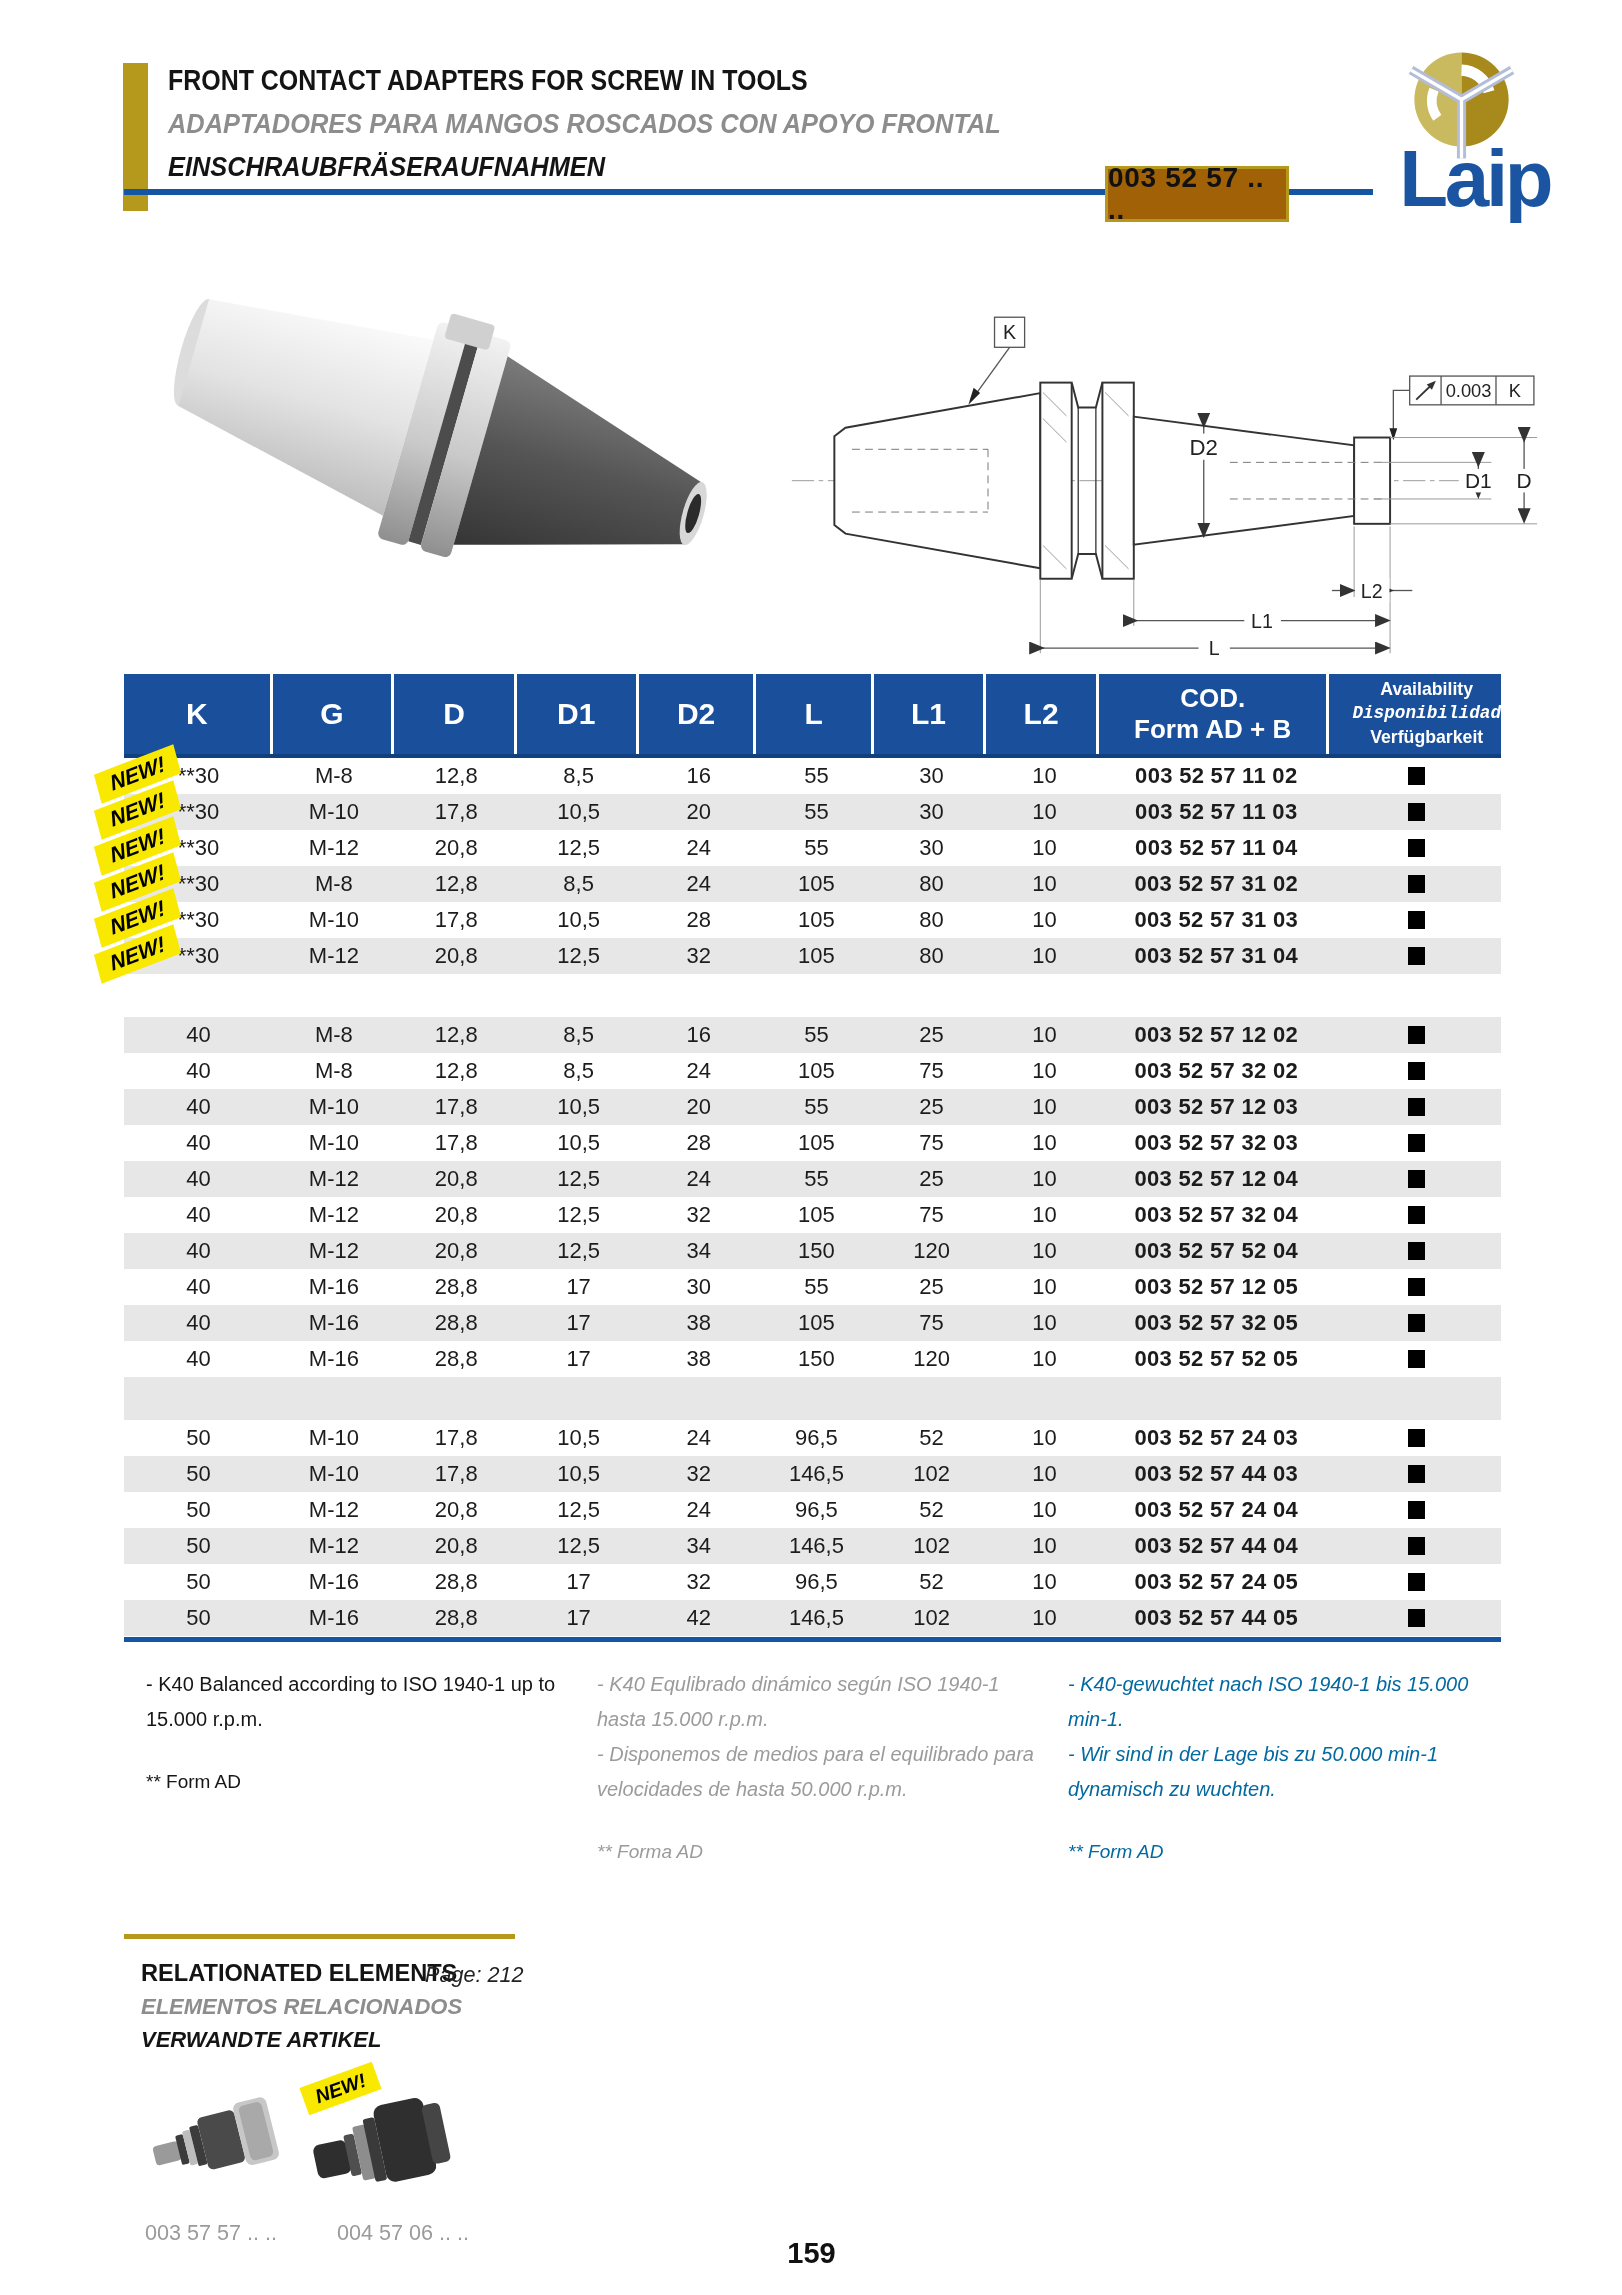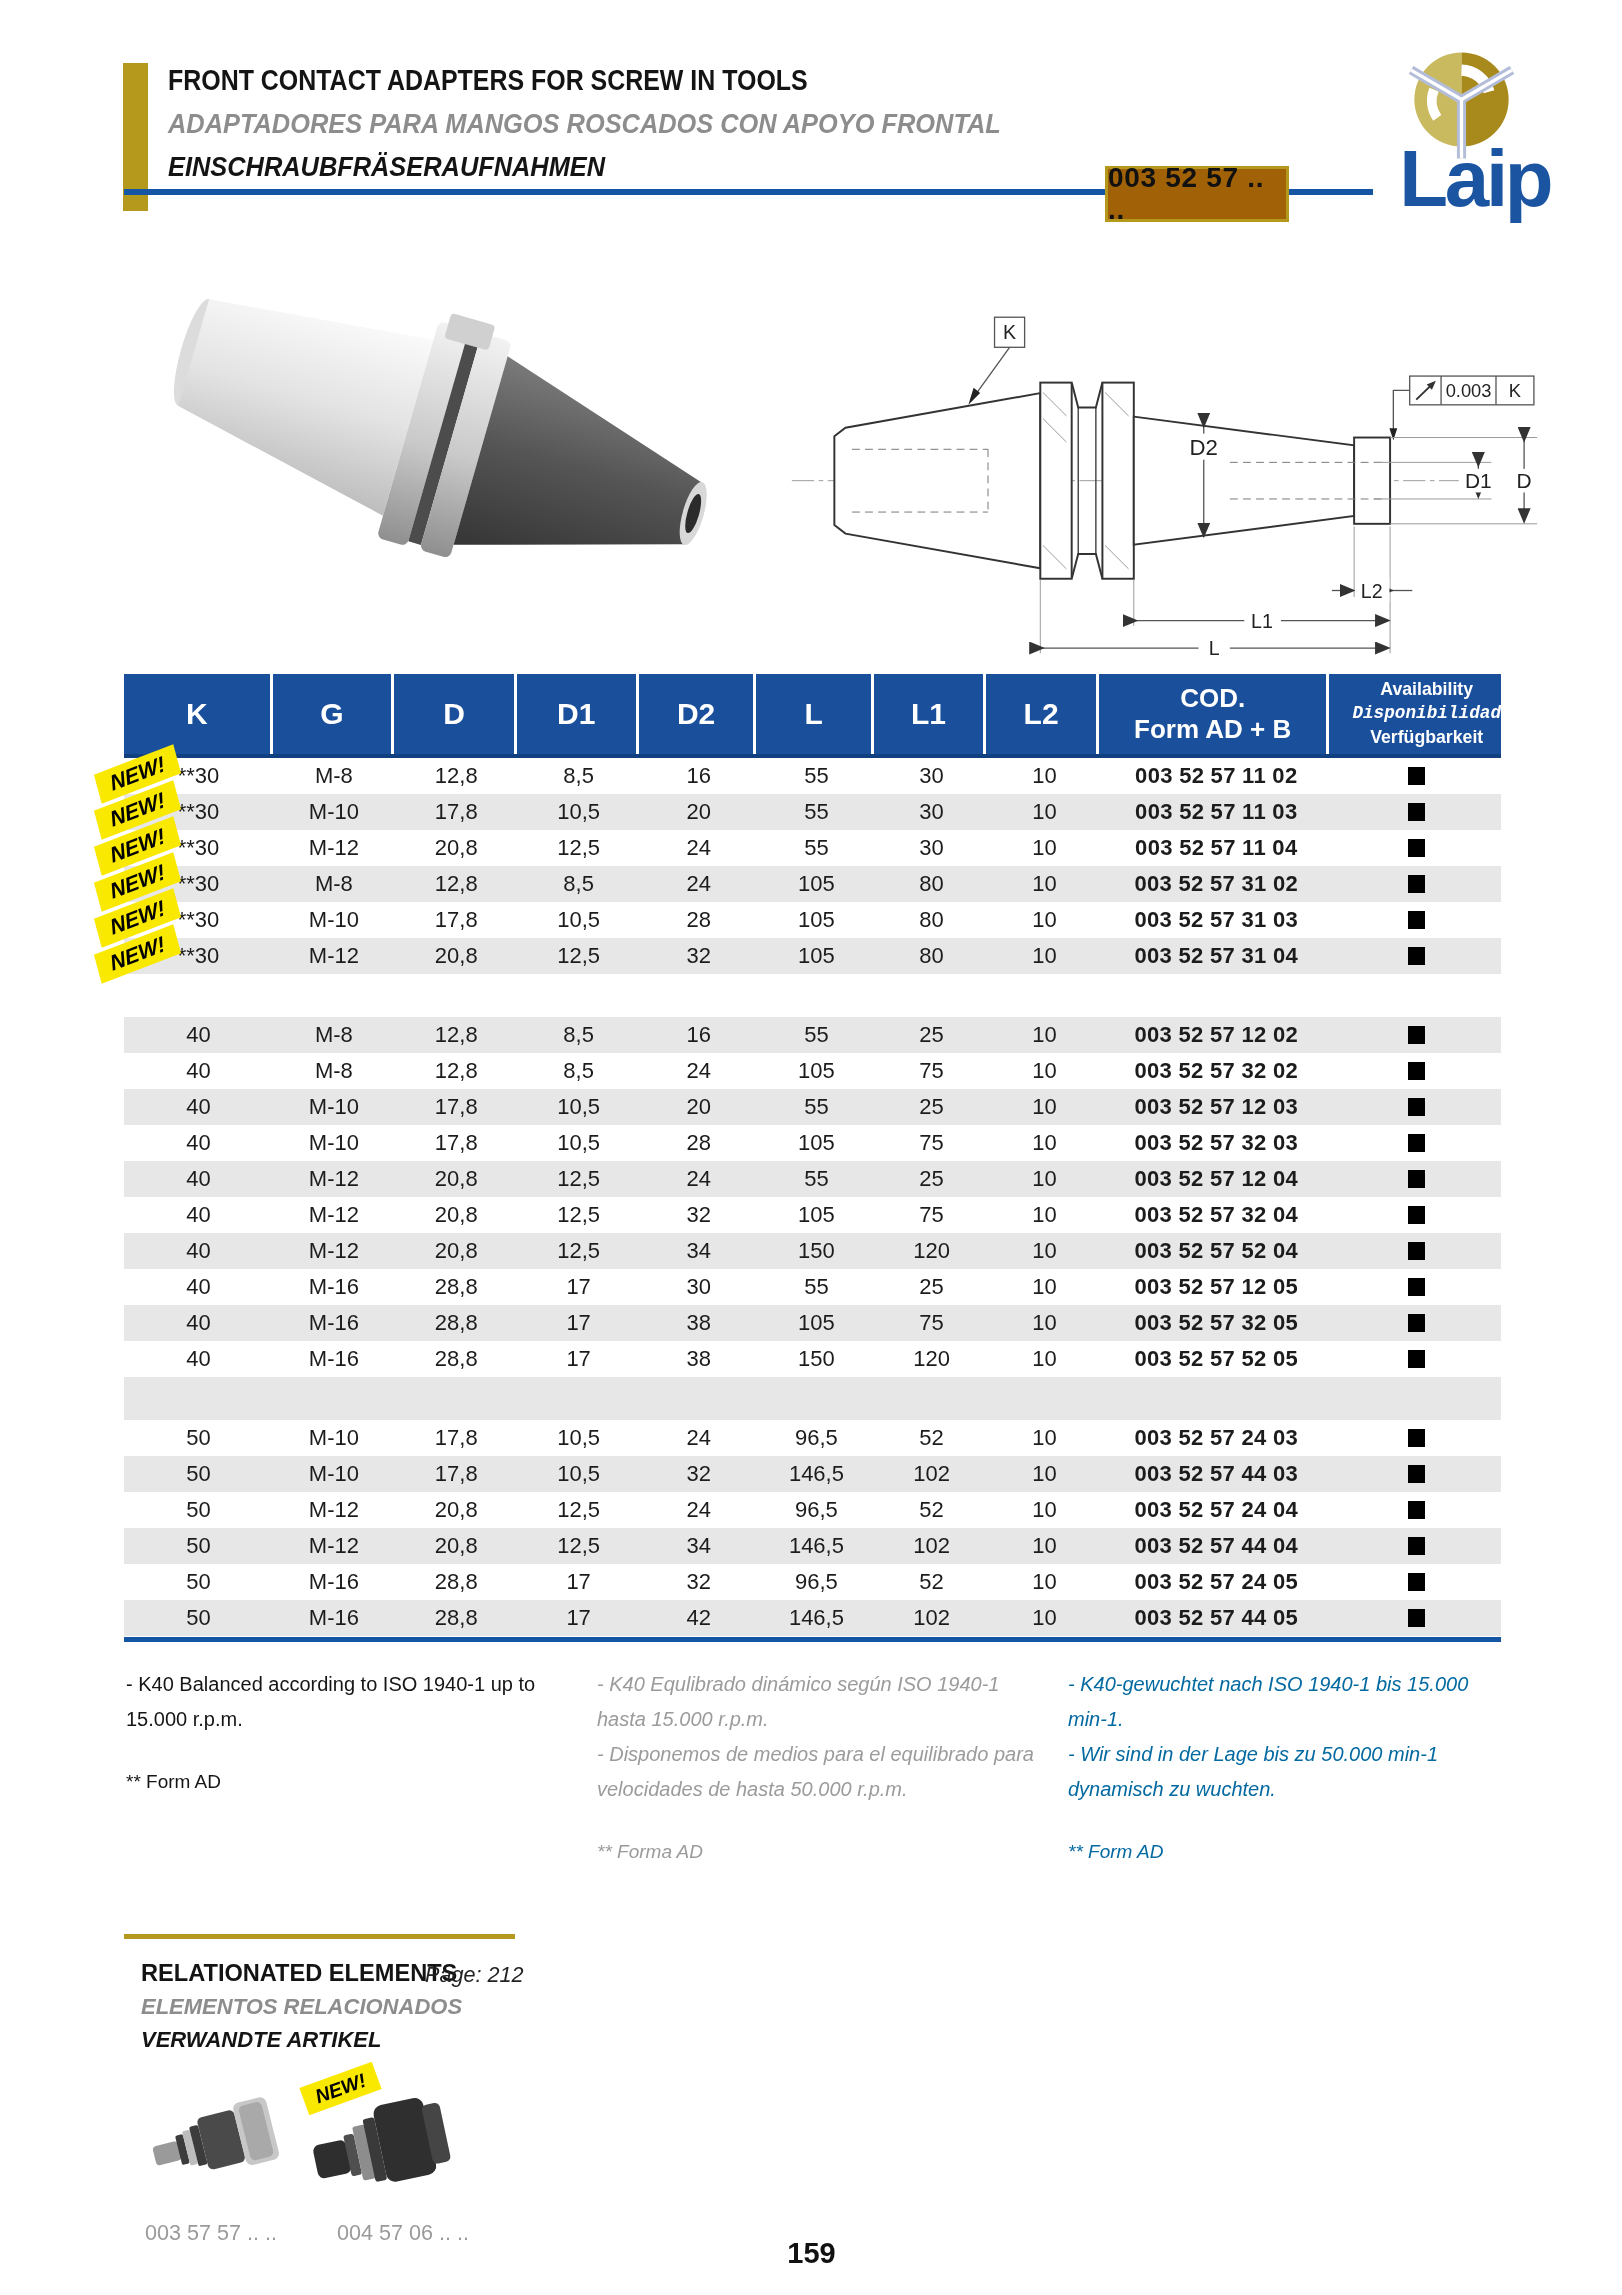--- a/index.html
+++ b/index.html
@@ -40,21 +40,21 @@
   .sq{width:17.7px;height:17.7px;background:#000;display:inline-block;}
   .table-bottom{height:4.6px;background:#1456a4;margin-top:1.3px;}
   .new-badge{position:absolute;left:-29px;top:1.3px;width:85px;height:30px;background:#f9e800;
              color:#000;font-weight:800;font-style:italic;font-size:21.6px;
              display:flex;align-items:center;justify-content:center;
              transform:rotate(-21deg) skewX(-6deg);z-index:5;}
 
   
   .footnotes{position:absolute;left:126px;top:1667px;width:1382px;display:grid;
              grid-template-columns:1fr 1fr 1fr;column-gap:31px;font-size:20px;line-height:1.75;}
-  .fn-en{color:#161616;}
+  .fn-en{color:#161616;margin-left:20px;}
   .fn-es{color:#9b9b9b;font-style:italic;}
   .fn-de{color:#0369a1;font-style:italic;}
   .form-note{margin-top:27.5px;font-size:19px;}
 
   
   .gold-rule{position:absolute;left:124px;top:1934px;width:391px;height:4.6px;background:#b5991c;}
   .rel-title-en{position:absolute;left:141px;top:1960px;font-size:23.6px;font-weight:800;color:#141414;}
   .rel-page{position:absolute;left:425px;top:1962px;font-size:21.6px;font-style:italic;color:#222;}
   .rel-title-es{position:absolute;left:141px;top:1994px;font-size:22px;font-weight:700;font-style:italic;color:#8d8d8d;}
   .rel-title-de{position:absolute;left:141px;top:2027px;font-size:22px;font-weight:800;font-style:italic;color:#141414;}

